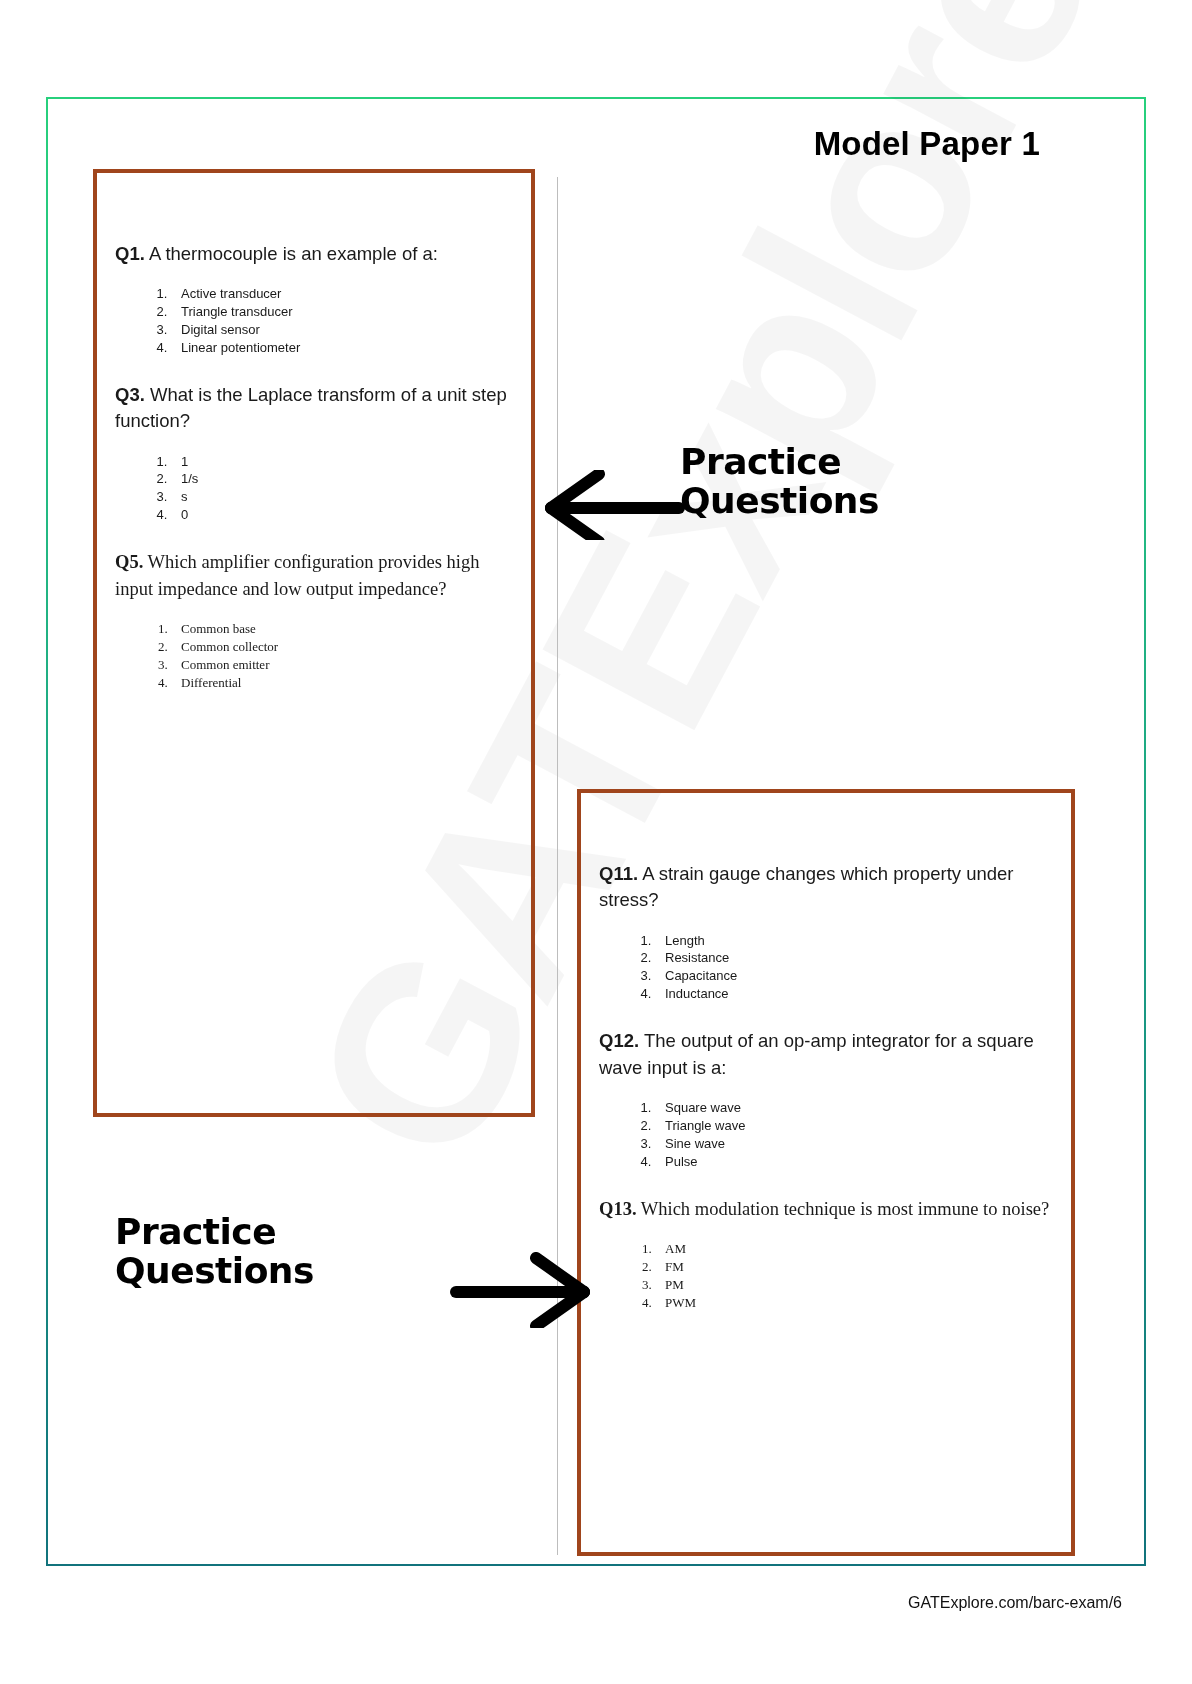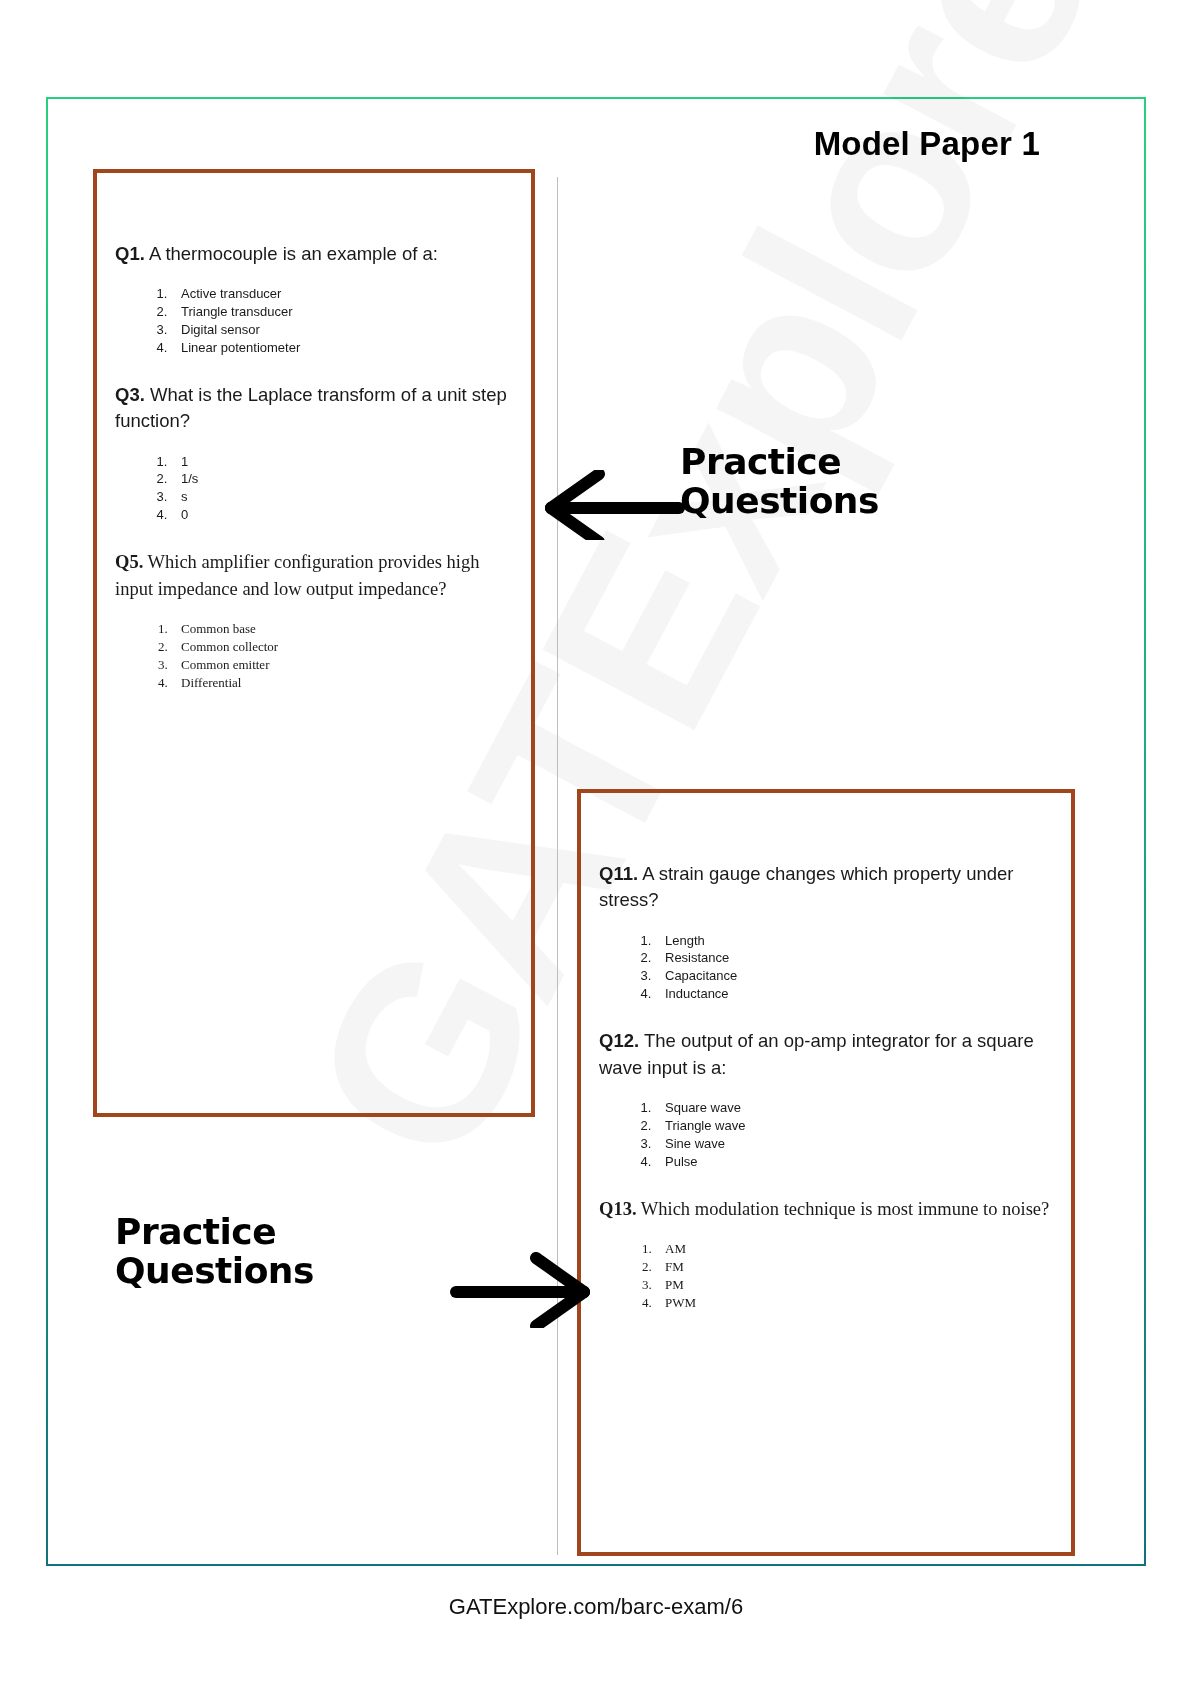--- a/index.html
+++ b/index.html
@@ -142,23 +142,23 @@
     position: absolute;
   }
 
   
   .footer {
     position: absolute;
     left: 70px;
     top: 1594px;
     width: 1052px;
     display: flex;
-    justify-content: center;
+    justify-content: flex-end;
     align-items: baseline;
-    font-size: 22px;
+    font-size: 16px;
     color: #111111;
   }
 </style>
 </head>
 <body>
 
 <div class="page-frame">
 
   <div class="watermark">GATExplore</div>
 

